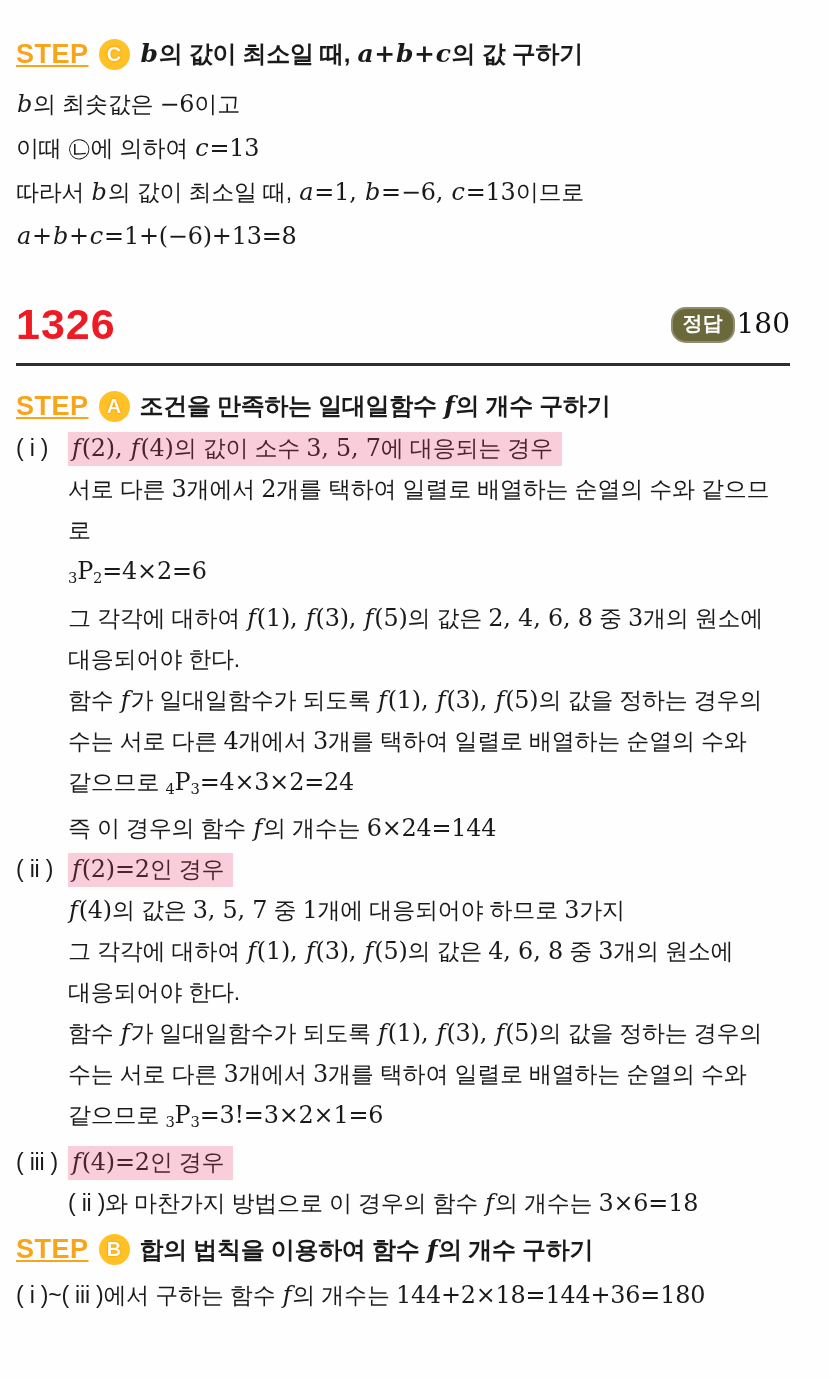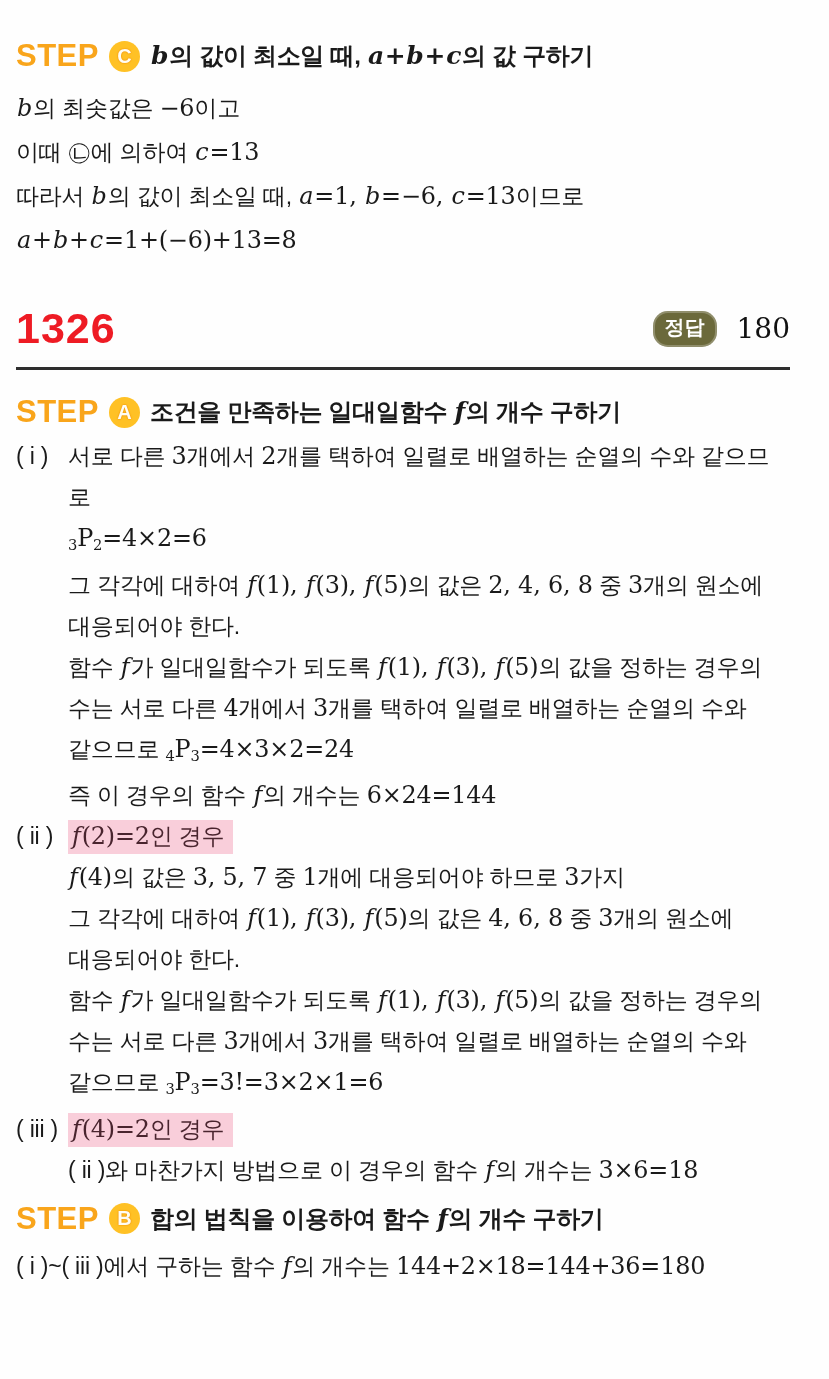--- a/index.html
+++ b/index.html
@@ -4,21 +4,21 @@
 <style>
   html,body{margin:0;padding:0;background:#ffffff;}
   .page{
     width:829px;height:1379px;box-sizing:border-box;
     padding:20px 39px 0 16px;background:#fefefe;overflow:hidden;
     font-family:"Liberation Sans",sans-serif;color:var(--text,#1a1a1a);
   }
   
   .step-heading{display:flex;align-items:center;gap:10px;font-size:24px;font-weight:bold;}
   .step-heading.first{margin:18px 0 12px 0;}
-  .step-label{color:var(--step_label,#f9a51b);font-size:31px;font-weight:800;letter-spacing:.5px;font-family:"Liberation Sans",sans-serif;}
+  .step-label{color:var(--step_label,#f9a51b);font-size:27px;font-weight:800;letter-spacing:.5px;font-family:"Liberation Sans",sans-serif;text-decoration:underline;}
   .step-badge{
     width:31px;height:31px;border-radius:50%;flex:0 0 auto;
     background:var(--step_badge_bg,#ffc125);color:var(--step_badge_letter,#fffdf4);
     display:flex;align-items:center;justify-content:center;
     font-size:20px;font-weight:800;text-shadow:0 0 2px #ef8e00, 0 0 1px #ef8e00;
   }
   .step-title{letter-spacing:-0.3px;}
   .step-title .seg-i{font-weight:bold;}
   
   .lines{margin-top:6px;}
@@ -27,21 +27,21 @@
   .line.ind{padding-left:52px;}
   .marker{position:absolute;left:0;top:0;font-family:"Liberation Sans",sans-serif;}
   .hl{background:var(--highlight_bg,#f9ceda);color:var(--highlight_text,#49242e);padding:3px 9px 5px 3px;}
   .seg-k{font-family:"Liberation Sans",sans-serif;}
   .seg-i{font-family:"DejaVu Serif",serif;font-style:italic;font-size:1.04em;padding:0 1px;}
   .seg-r{font-family:"DejaVu Serif",serif;font-size:1.04em;}
   .seg-s{font-family:"DejaVu Serif",serif;font-size:0.64em;vertical-align:-0.24em;}
   
   .problem-header{display:flex;justify-content:space-between;align-items:center;margin-top:42px;}
   .problem-number{font-size:43px;font-weight:800;color:var(--problem_number,#ee1b24);letter-spacing:1px;}
-  .answer{display:flex;align-items:center;gap:20px;padding-left:6px;}
+  .answer{display:flex;align-items:flex-start;gap:2px;padding-left:6px;}
   .answer-badge{
     background:var(--answer_badge_bg,#6b693b);color:var(--answer_badge_text,#fff);
     border-radius:15px;padding:3px 12px 6px;font-size:20px;font-weight:bold;
     box-shadow:inset 0 0 0 2px rgba(255,255,255,.25);
   }
   .answer-value{font-family:"DejaVu Serif",serif;font-size:28px;color:#111;}
   .rule{border:none;border-top:3px solid var(--rule,#2e2e2e);margin:14px 0 0 0;}
   .sectionA{margin-top:24px;}
   .sectionB{margin-top:10px;}
   .sectionB .line{line-height:46px;}
@@ -75,21 +75,21 @@
 
   <hr class="rule">
 
   <section class="sectionA main">
     <div class="step-heading">
       <span class="step-label">STEP</span>
       <span class="step-badge">A</span>
       <span class="step-title"><span class="seg-k">조건을 만족하는 일대일함수 </span><span class="seg-i">f</span><span class="seg-k">의 개수 구하기</span></span>
     </div>
     <div class="lines">
-        <div class="line ind"><span class="marker">( i )</span></div>
+        <div class="line ind"><span class="marker">( i )</span><span class="hl"><span class="seg-i">f</span><span class="seg-r">(2), </span><span class="seg-i">f</span><span class="seg-r">(4)</span><span class="seg-k">의 값이 소수 </span><span class="seg-r">3, 5, 7</span><span class="seg-k">에 대응되는 경우</span></span></div>
         <div class="line ind"><span class="seg-k">서로 다른 </span><span class="seg-r">3</span><span class="seg-k">개에서 </span><span class="seg-r">2</span><span class="seg-k">개를 택하여 일렬로 배열하는 순열의 수와 같으므로</span></div>
         <div class="line ind"><span class="seg-s">3</span><span class="seg-r">P</span><span class="seg-s">2</span><span class="seg-r">=4×2=6</span></div>
         <div class="line ind"><span class="seg-k">그 각각에 대하여 </span><span class="seg-i">f</span><span class="seg-r">(1), </span><span class="seg-i">f</span><span class="seg-r">(3), </span><span class="seg-i">f</span><span class="seg-r">(5)</span><span class="seg-k">의 값은 </span><span class="seg-r">2, 4, 6, 8</span><span class="seg-k"> 중 </span><span class="seg-r">3</span><span class="seg-k">개의 원소에</span></div>
         <div class="line ind"><span class="seg-k">대응되어야 한다.</span></div>
         <div class="line ind"><span class="seg-k">함수 </span><span class="seg-i">f</span><span class="seg-k">가 일대일함수가 되도록 </span><span class="seg-i">f</span><span class="seg-r">(1), </span><span class="seg-i">f</span><span class="seg-r">(3), </span><span class="seg-i">f</span><span class="seg-r">(5)</span><span class="seg-k">의 값을 정하는 경우의</span></div>
         <div class="line ind"><span class="seg-k">수는 서로 다른 </span><span class="seg-r">4</span><span class="seg-k">개에서 </span><span class="seg-r">3</span><span class="seg-k">개를 택하여 일렬로 배열하는 순열의 수와</span></div>
         <div class="line ind"><span class="seg-k">같으므로 </span><span class="seg-s">4</span><span class="seg-r">P</span><span class="seg-s">3</span><span class="seg-r">=4×3×2=24</span></div>
         <div class="line ind"><span class="seg-k">즉 이 경우의 함수 </span><span class="seg-i">f</span><span class="seg-k">의 개수는 </span><span class="seg-r">6×24=144</span></div>
         <div class="line ind"><span class="marker">( ii )</span><span class="hl"><span class="seg-i">f</span><span class="seg-r">(2)=2</span><span class="seg-k">인 경우</span></span></div>
         <div class="line ind"><span class="seg-i">f</span><span class="seg-r">(4)</span><span class="seg-k">의 값은 </span><span class="seg-r">3, 5, 7</span><span class="seg-k"> 중 </span><span class="seg-r">1</span><span class="seg-k">개에 대응되어야 하므로 </span><span class="seg-r">3</span><span class="seg-k">가지</span></div>

